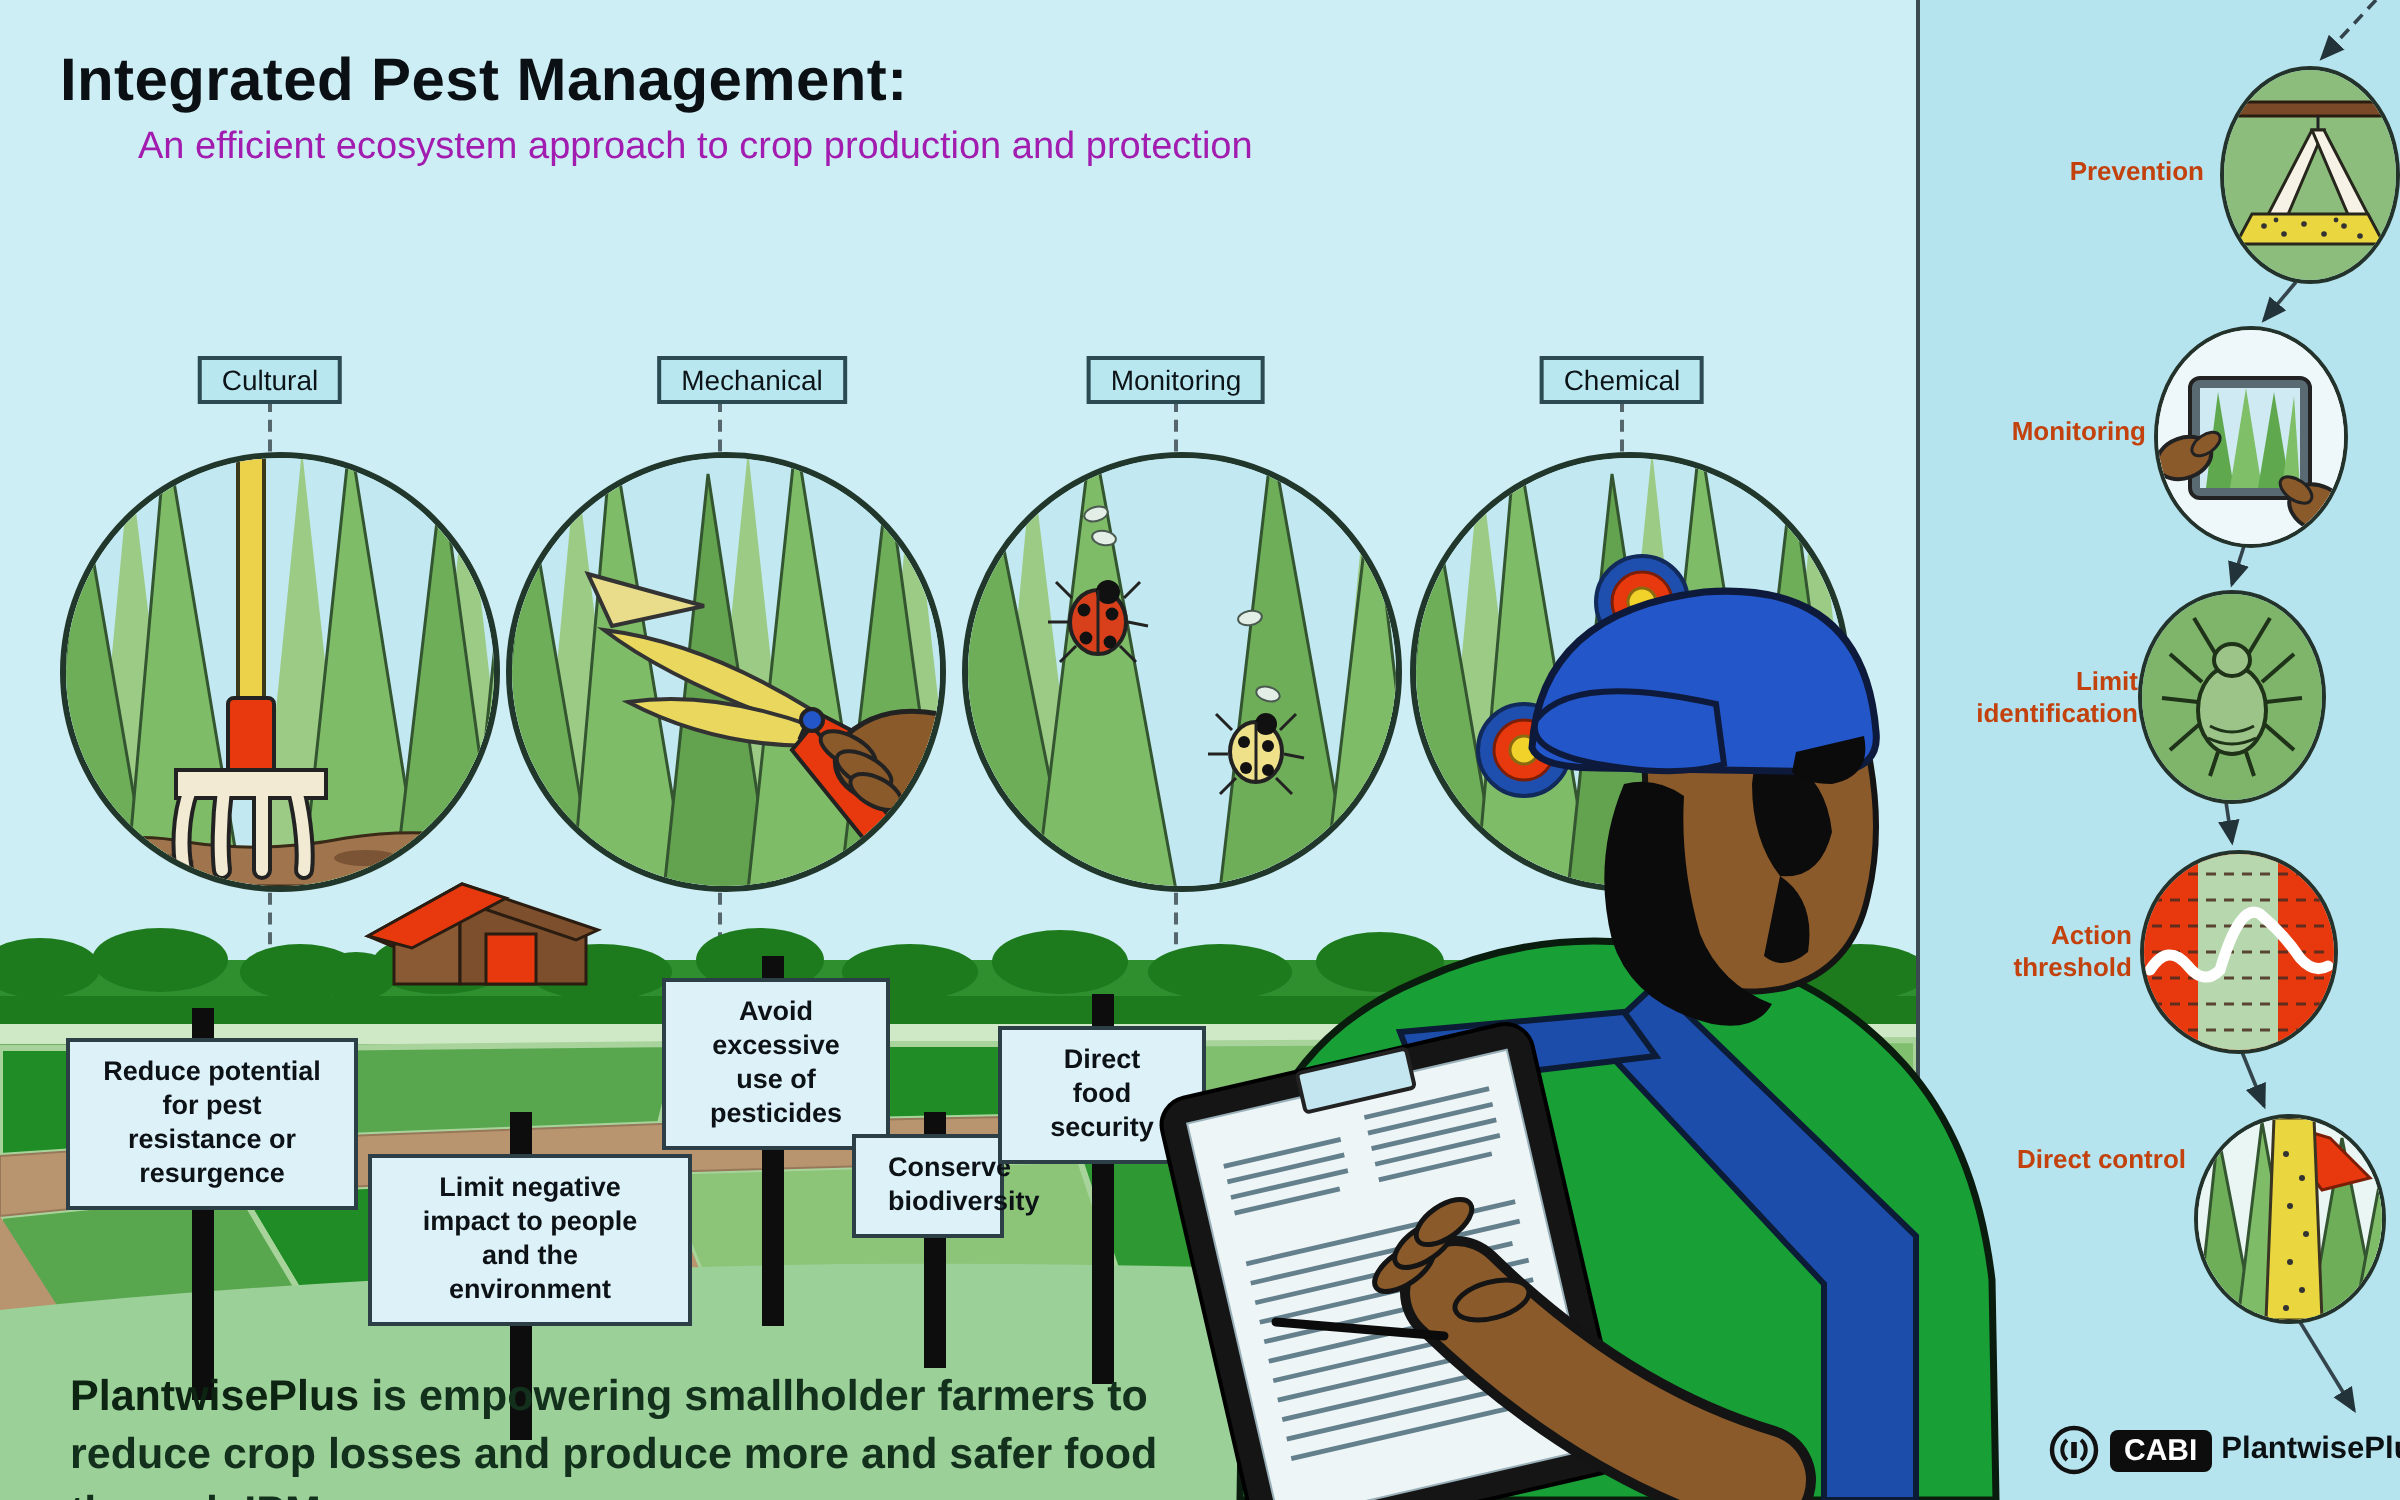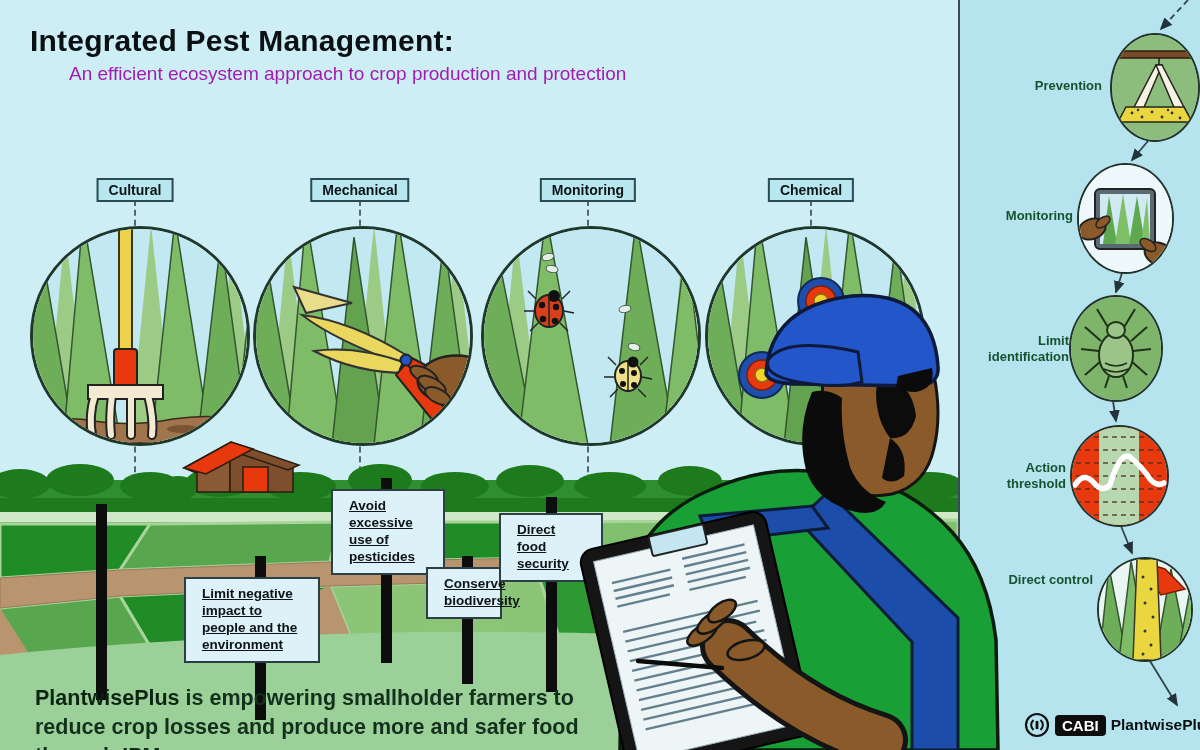--- a/index.html
+++ b/index.html
@@ -5,62 +5,62 @@
   html,body{margin:0;padding:0;}
   #page{position:relative;width:1200px;height:750px;overflow:hidden;
         font-family:"Liberation Sans","DejaVu Sans",sans-serif;background:#cdeef4;}
   
   .title{position:absolute;left:30px;top:24px;font-size:30px;font-weight:800;color:#0b1014;letter-spacing:.2px;}
   .subtitle{position:absolute;left:30px;top:63px;font-size:19px;font-weight:400;color:#a21caf;margin-left:39px;}
   .intro{position:absolute;left:30px;top:106px;width:645px;font-size:13.5px;line-height:1.55;color:#10181e;}
   .intro b{font-weight:800;}
   
   .cat-label{position:absolute;top:178px;transform:translateX(-50%);background:#b9e7f0;
-             border:2px solid #2c4a52;padding:2px 10px;font-size:14px;font-weight:700;color:#0c1418;z-index:4;}
+             border:2px solid #2c4a52;padding:2px 10px;font-size:14px;font-weight:400;color:#0c1418;z-index:4;}
   .dash-line{position:absolute;top:200px;height:282px;width:0;border-left:2px dashed #55666c;z-index:1;}
   .big-circle{position:absolute;top:226px;width:214px;height:214px;border-radius:50%;
               border:3px solid #22372c;overflow:hidden;z-index:2;background:#c2e9f1;}
   .big-circle svg{display:block;}
   
   .landscape{position:absolute;left:0;top:440px;z-index:3;}
   
   .post{position:absolute;width:11px;background:#0d0d0d;z-index:4;}
-  .sign{position:absolute;background:#ddf1f8;border:2px solid #2c3e46;
-        font-size:13.5px;font-weight:800;color:#0c1216;padding:7px 16px;line-height:1.25;z-index:5;box-sizing:border-box;text-decoration:underline;}
+  .sign{position:absolute;background:#ddf1f8;border:2px solid #2c3e46;text-align:center;
+        font-size:13.5px;font-weight:800;color:#0c1216;padding:7px 16px;line-height:1.25;z-index:5;box-sizing:border-box;}
   
   .farmer{position:absolute;left:560px;top:280px;z-index:6;}
   
   .footer-msg{position:absolute;left:35px;top:684px;width:600px;font-size:21.5px;font-weight:700;
               color:#13301c;line-height:1.35;z-index:5;}
   .footer-msg .brand{font-weight:800;color:#0d2413;}
   
   .sidebar{position:absolute;left:958px;top:0;width:242px;height:750px;background:#b5e3ee;
            border-left:2px solid #3a4a50;box-sizing:border-box;z-index:5;}
   .sidebar .arrows{position:absolute;left:0;top:0;}
   .pcircle{position:absolute;border-radius:50%;border:2.5px solid #23322a;overflow:hidden;}
-  .plabel{position:absolute;font-size:13px;font-weight:800;color:#14532d;text-align:right;line-height:1.2;}
+  .plabel{position:absolute;font-size:13px;font-weight:800;color:#c2410c;text-align:right;line-height:1.2;}
   .cabi-row{position:absolute;left:64px;top:712px;display:flex;align-items:center;gap:5px;}
   .cabi-box{background:#0d0d0d;color:#fff;font-weight:800;font-size:15px;padding:2px 7px;border-radius:4px;}
   .partner{font-weight:800;font-size:15.5px;color:#0b1013;}
 </style>
 </head>
 <body>
 
 <div id="page">
 
   <div class="title">Integrated Pest Management:</div>
   <div class="subtitle">An efficient ecosystem approach to crop production and protection</div>
 
   <div class="dash-line" style="left:134px"></div>
   <div class="dash-line" style="left:359px"></div>
   <div class="dash-line" style="left:587px"></div>
   <div class="dash-line" style="left:810px"></div>
 
   <div class="cat-label" style="left:135px">Cultural</div>
-  <div class="cat-label" style="left:360px">Mechanical</div>
+  <div class="cat-label" style="left:376px">Mechanical</div>
   <div class="cat-label" style="left:588px">Monitoring</div>
   <div class="cat-label" style="left:811px">Chemical</div>
 
   <div class="big-circle" style="left:30px">
     <svg width="214" height="214" viewBox="0 0 214 214">
       <rect width="214" height="214" fill="#c2e9f1"></rect>
       <g fill="#9ccb86">
           <polygon points="12,216 32,2 58,216"></polygon>
           <polygon points="96,216 118,-4 142,216"></polygon>
           <polygon points="180,216 200,6 224,216"></polygon>
@@ -259,23 +259,24 @@
       <polygon points="230,9 293,24 293,52 230,52" fill="#7d4f2c" stroke="#2a1c10" stroke-width="1.5"></polygon>
       <polygon points="184,28 231,2 299,25 288,30 232,11 196,33" fill="#7d4f2c" stroke="#2a1c10" stroke-width="1.5"></polygon>
       <polygon points="184,28 231,2 253,9 206,34" fill="#e8380d" stroke="#2a1c10" stroke-width="1.5"></polygon>
       <rect x="243" y="27" width="25" height="25" fill="#e8380d" stroke="#2a1c10" stroke-width="1.5"></rect>
     </g>
 
     <path d="M0,310 L0,215 Q180,196 420,192 Q700,190 958,214 L958,310 Z" fill="#9bd098"></path>
   </svg>
 
   <div class="post" style="left:96px;top:504px;height:196px"></div>
+  <div class="sign" style="left:33px;top:519px;width:146px">Reduce potential for pest resistance or resurgence</div>
 
   <div class="post" style="left:255px;top:556px;height:164px"></div>
-  <div class="sign" style="left:184px;top:577px;width:136px">Limit negative impact to people and the environment</div>
+  <div class="sign" style="left:184px;top:577px;width:162px">Limit negative impact to people and the environment</div>
 
   <div class="post" style="left:381px;top:478px;height:185px"></div>
   <div class="sign" style="left:331px;top:489px;width:114px">Avoid excessive use of pesticides</div>
 
   <div class="post" style="left:462px;top:556px;height:128px"></div>
   <div class="sign" style="left:426px;top:567px;width:76px">Conserve biodiversity</div>
 
   <div class="post" style="left:546px;top:497px;height:195px"></div>
   <div class="sign" style="left:499px;top:513px;width:104px">Direct food security</div>
 

